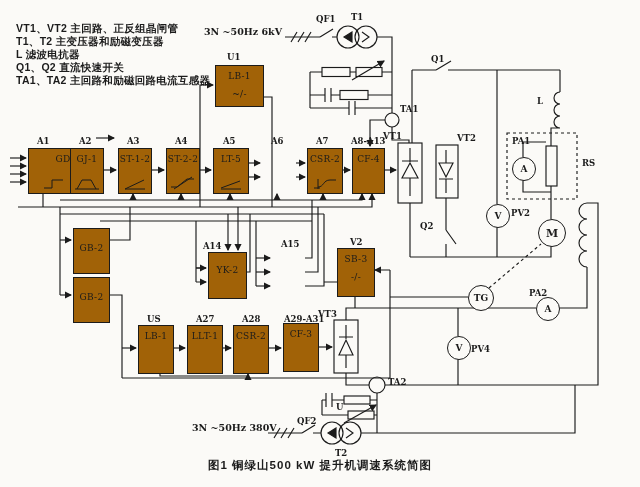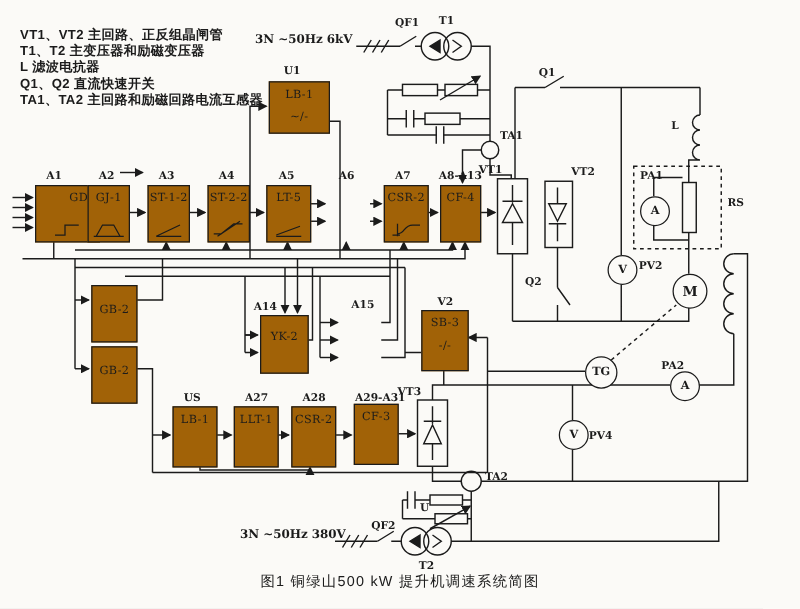--- a/index.html
+++ b/index.html
@@ -2,21 +2,21 @@
 <html><head>
 <meta charset="utf-8">
 <style>
   html,body{margin:0;padding:0;background:#e8e8e8;}
   .fig{position:relative;width:640px;height:487px;background:#fbfaf7;overflow:hidden;
        font-family:"Liberation Sans",sans-serif;color:#1b1b1b;}
   svg.wires{position:absolute;left:0;top:0;z-index:1;}
   .legend{position:absolute;left:16px;top:22px;z-index:3;font-size:10.5px;font-weight:bold;
           line-height:13px;letter-spacing:.3px;white-space:nowrap;}
   .caption{position:absolute;left:0;right:0;top:458px;text-align:center;z-index:3;
-           font-size:11.5px;font-weight:normal;letter-spacing:1px;}
+           font-size:11.5px;font-weight:bold;letter-spacing:1px;}
   .blk{position:absolute;z-index:2;border:1.6px solid #1b1b1b;background:#a16207;
        font-family:"DejaVu Serif",serif;font-size:9px;text-align:center;}
   .blk .lbl{display:block;margin-top:5px;letter-spacing:.3px;}
   .blk .lbl2{display:block;margin-top:8px;letter-spacing:.3px;}
   .tag{position:absolute;z-index:3;font-family:"DejaVu Serif",serif;font-size:8.5px;
        font-weight:bold;white-space:nowrap;}
   .lab{position:absolute;z-index:3;font-family:"DejaVu Serif",serif;font-size:8.5px;
        font-weight:bold;white-space:nowrap;}
   .meter{position:absolute;z-index:2;border:1.3px solid #1b1b1b;border-radius:50%;
          background:#fbfaf7;font-family:"DejaVu Serif",serif;font-weight:bold;

